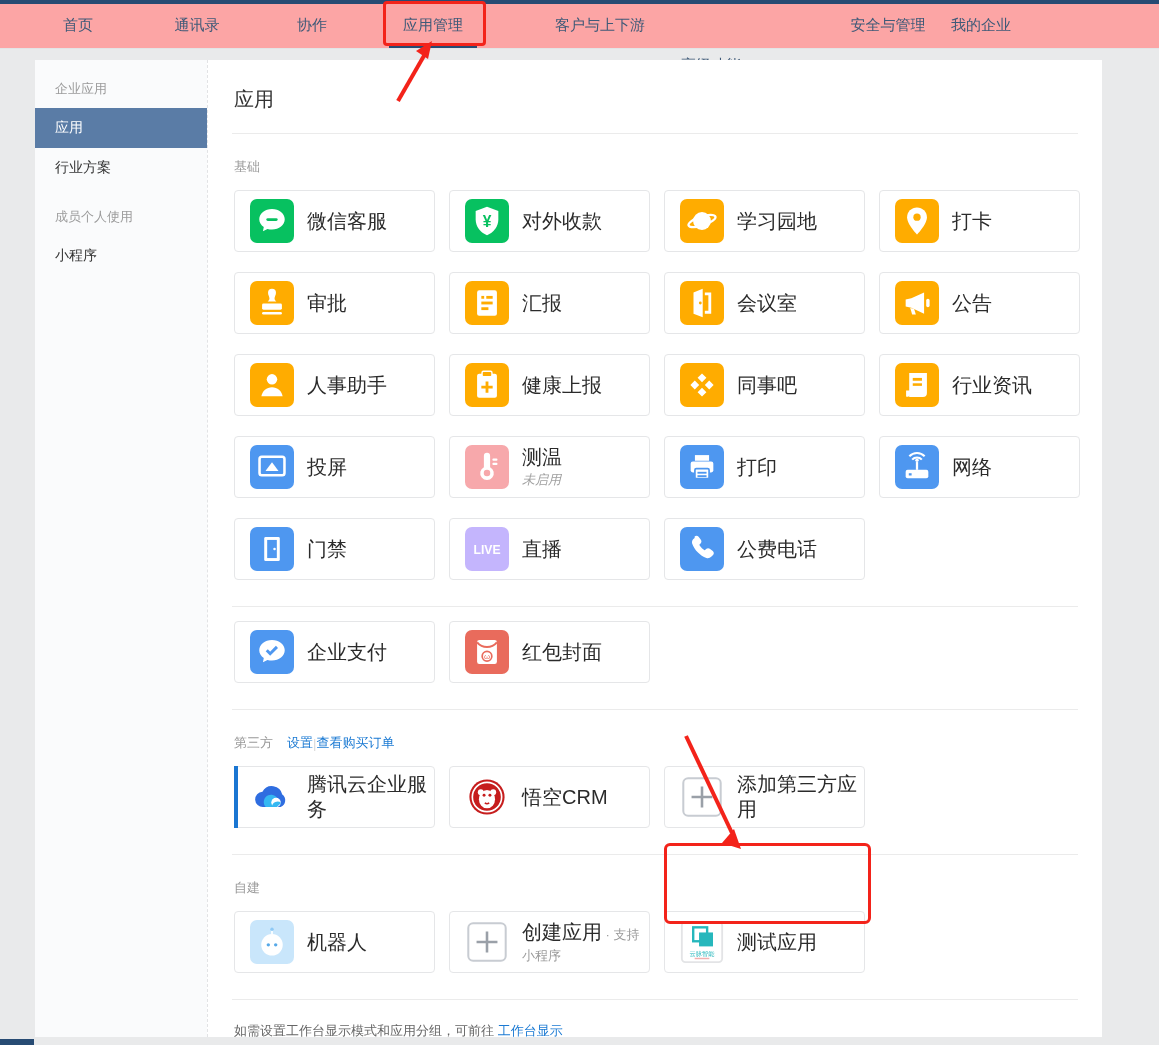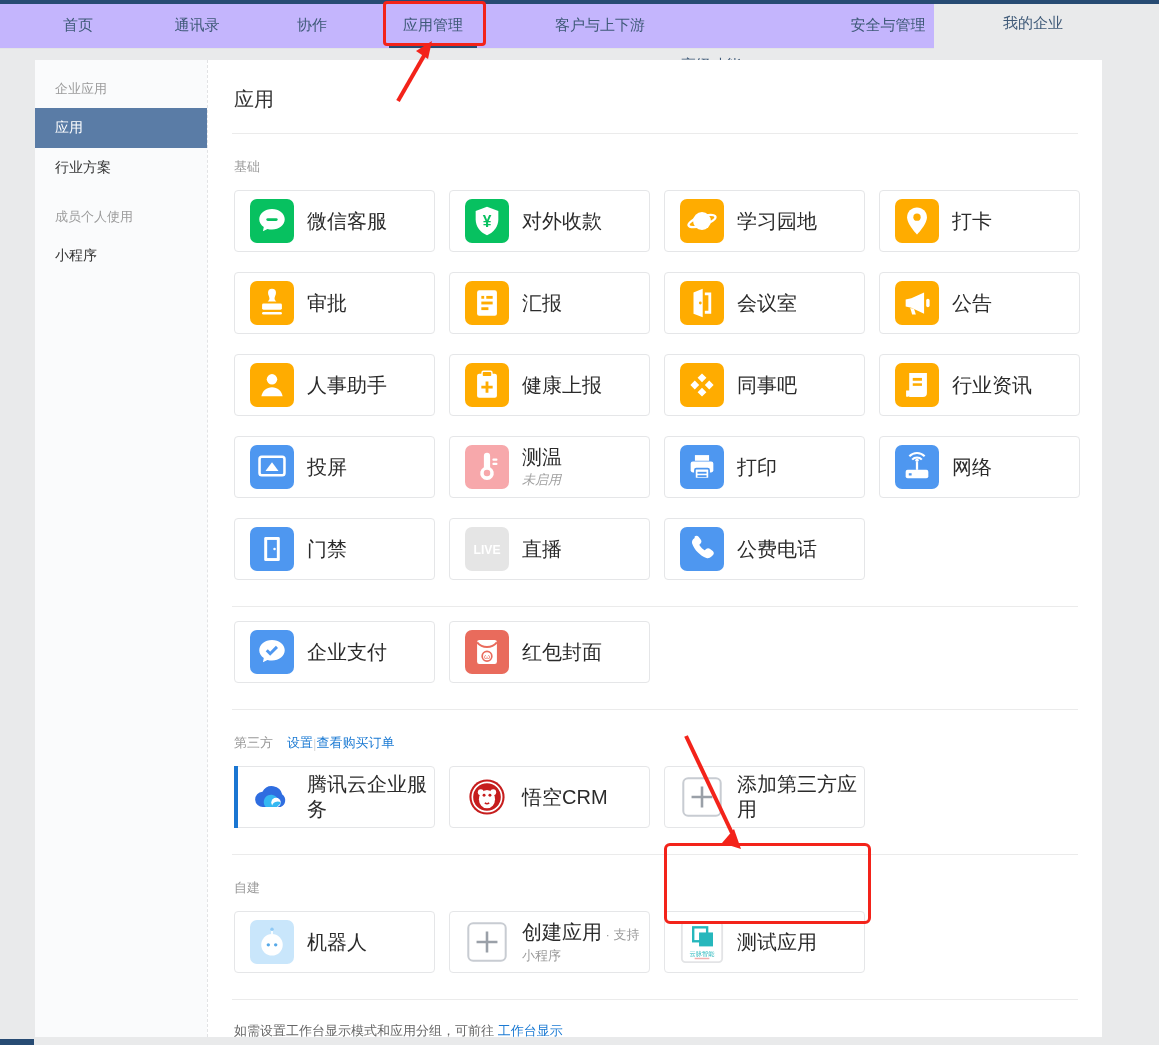--- a/index.html
+++ b/index.html
@@ -1,20 +1,20 @@
 <!DOCTYPE html>
 <html><head>
 <meta charset="utf-8">
 <style>
   html,body{margin:0;padding:0;background:#e9eaeb;font-family:"Liberation Sans","DejaVu Sans",sans-serif;}
   #app{position:relative;width:1159px;height:1045px;background:#e9eaeb;overflow:hidden;}
 
   
   .topbar{position:absolute;left:0;top:0;width:1159px;height:4px;background:#274b73;}
-  .nav{position:absolute;left:0;top:4px;width:934px;height:44px;background:#c4b5fd;border-bottom:1px solid #e3e4e6;}
+  .nav{position:absolute;left:0;top:4px;width:1159px;height:44px;background:#fca5a5;border-bottom:1px solid #e3e4e6;}
   .nav-item{position:absolute;top:0;height:44px;line-height:42px;transform:translateX(-50%);
     color:#3f5a78;font-size:15px;cursor:pointer;white-space:nowrap;}
   .nav-underline{position:absolute;height:5px;background:#274b73;bottom:0;}
 
   
   .sidebar{position:absolute;left:35px;top:60px;width:172px;height:977px;background:#fafbfc;}
   .main{position:absolute;left:207px;top:60px;width:895px;height:977px;background:#ffffff;border-left:1px dashed #e2e3e5;box-sizing:border-box;}
 
   .side-group-label{padding:20px 0 10px 20px;font-size:13px;color:#9b9b9b;}
   .side-item{padding:11px 0 11px 20px;font-size:14px;color:#333;cursor:pointer;}
@@ -57,21 +57,21 @@
   <div class="topbar"></div>
   <div class="nav">
       <span class="nav-item" style="left: 78px;">首页</span>
       <span class="nav-item" style="left: 197px;">通讯录</span>
       <span class="nav-item" style="left: 312px;">协作</span>
       <span class="nav-item" style="left: 433px;">应用管理</span>
       <div class="nav-underline" style="left: 389px; width: 88px;"></div>
       <span class="nav-item" style="left: 600px;">客户与上下游</span>
       <span class="nav-item" style="left: 711px; margin-top: 40px;">高级功能</span>
       <span class="nav-item" style="left: 888px;">安全与管理</span>
-      <span class="nav-item" style="left: 1033px; font-family: Liberation Mono, monospace;">我的企业</span>
+      <span class="nav-item" style="left: 981px;">我的企业</span>
     </div>
 
   <div class="sidebar">
       <div class="side-group-label">企业应用</div>
       <div class="side-item active">应用</div>
       <div class="side-item">行业方案</div>
       <div class="side-group-label">成员个人使用</div>
       <div class="side-item">小程序</div>
     </div>
 
@@ -248,21 +248,21 @@
               <div class="tile" style="background: rgb(78, 151, 240);">
                 <svg viewBox="0 0 24 24">
                   <rect x="6.5" y="3.5" width="11" height="17" rx="1" fill="#fff"></rect>
                   <rect x="8.6" y="5.6" width="6.8" height="12.8" fill="#4e97f0"></rect>
                   <circle cx="13.8" cy="12" r=".9" fill="#fff"></circle>
                 </svg>
               </div>
               <div class="card-text"><span class="card-label">门禁</span></div>
             </div>
             <div class="card">
-              <div class="tile" style="background: #e5e5e5;">
+              <div class="tile" style="background: #c4b5fd;">
                 <svg viewBox="0 0 24 24">
                   <text x="12" y="15.8" font-size="8.6" font-weight="bold" fill="#fff" text-anchor="middle" font-family="Liberation Sans,sans-serif">LIVE</text>
                 </svg>
               </div>
               <div class="card-text"><span class="card-label">直播</span></div>
             </div>
             <div class="card">
               <div class="tile" style="background: rgb(78, 151, 240);">
                 <svg viewBox="0 0 24 24">
                   <path fill="#fff" d="M6.8 3.2c.8-.8 2.1-.7 2.8.2l1.6 2.1c.6.8.5 1.9-.2 2.6l-.9.9c.5 1.2 2.7 3.4 3.9 3.9l.9-.9c.7-.7 1.8-.8 2.6-.2l2.1 1.6c.9.7 1 2 .2 2.8l-1.3 1.3c-.9.9-2.2 1.2-3.4.8-4.5-1.6-8.4-5.5-10-10-.4-1.2-.1-2.5.8-3.4l.9-.7z"></path>

